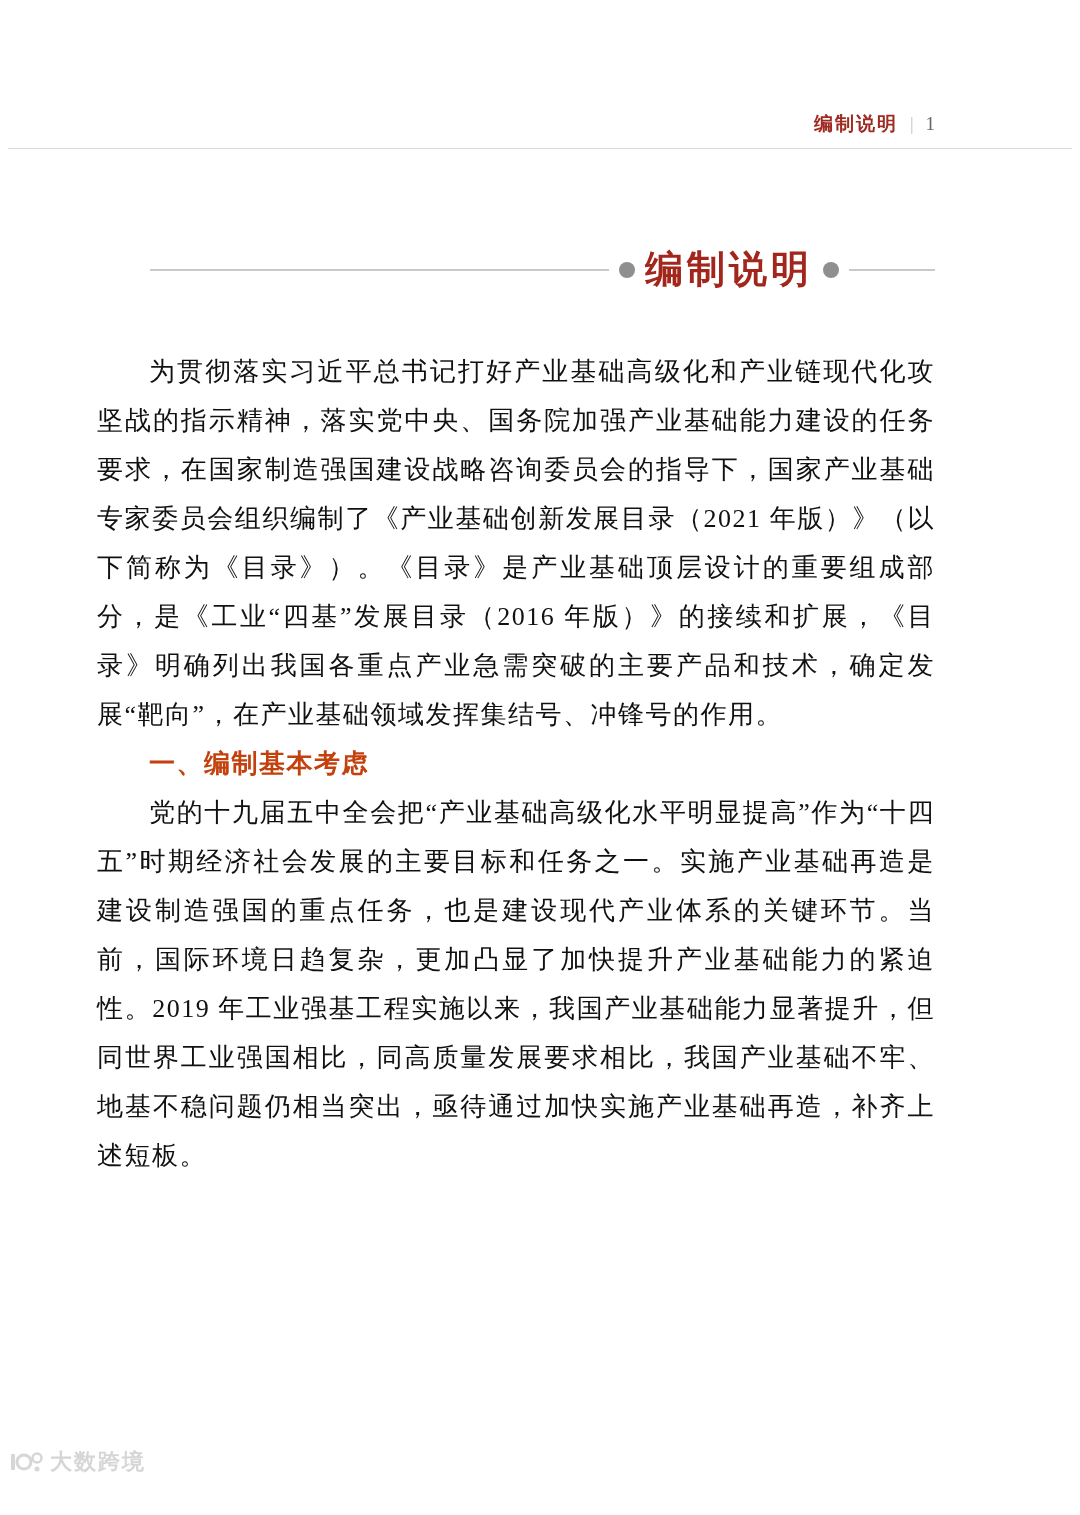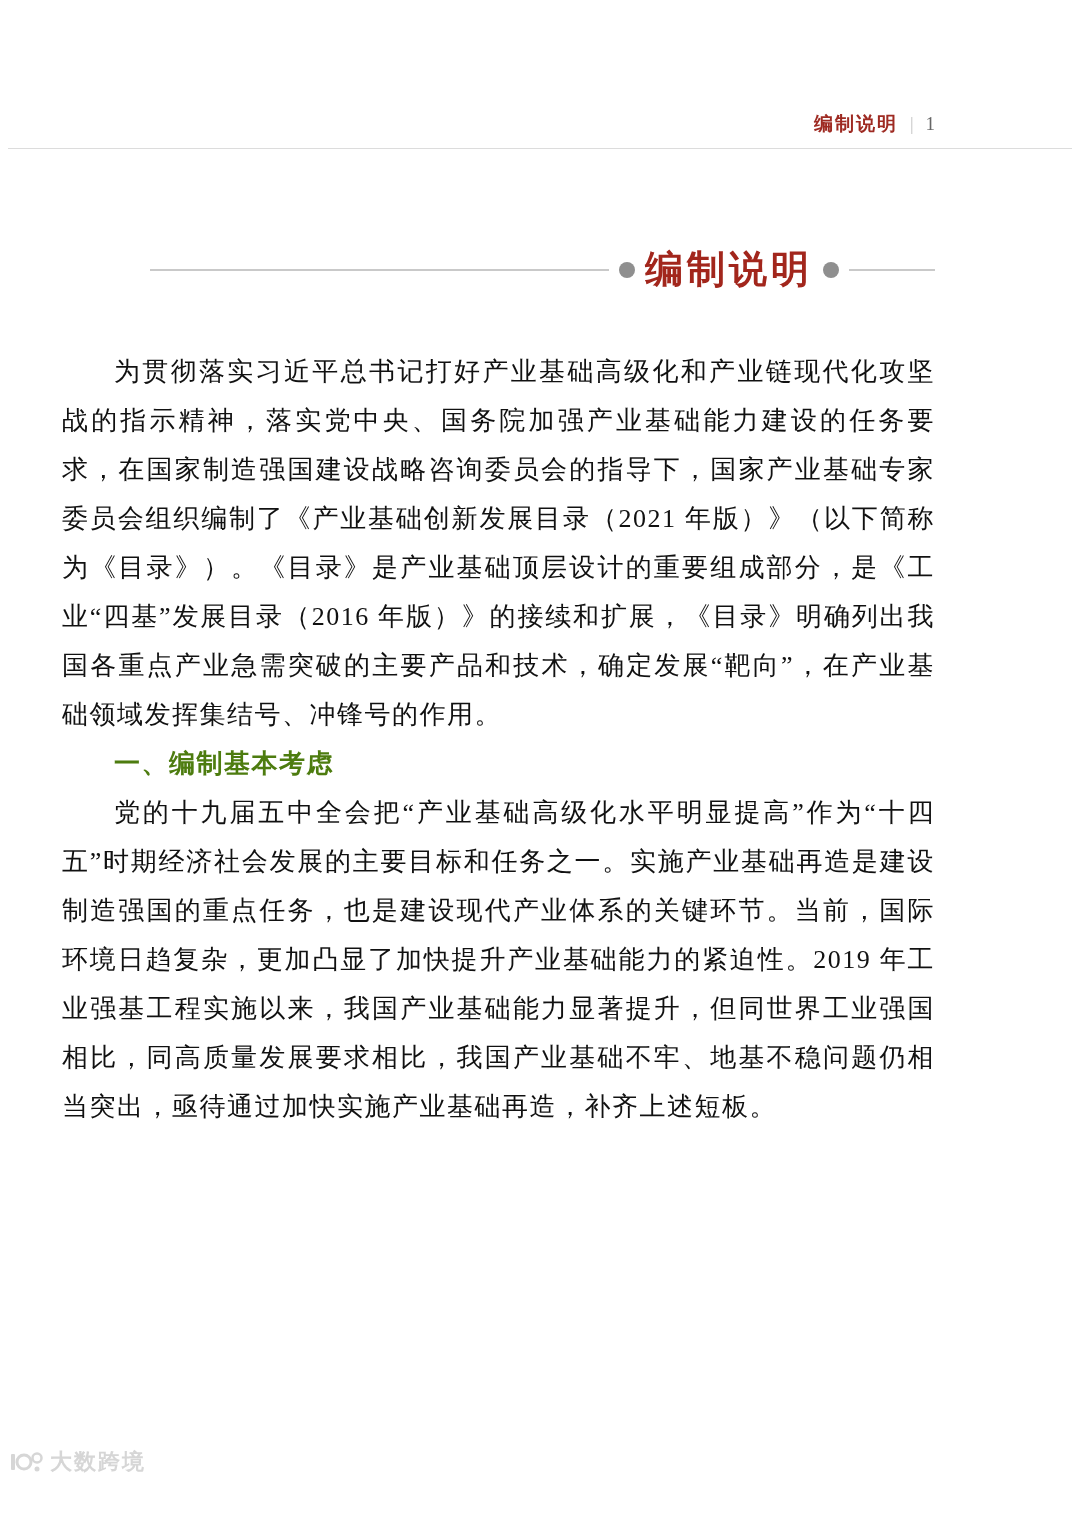--- a/index.html
+++ b/index.html
@@ -65,40 +65,40 @@
     font-size: 38px;
     font-weight: bold;
     color: #a2261c;
     letter-spacing: 4px;
     line-height: 1.2;
     white-space: nowrap;
   }
 
   
   .doc-body {
-    margin: 54px 145px 0 62px;
+    margin: 54px 145px 0 97px;
     font-size: 26px;
     line-height: 49px;
     letter-spacing: 1.5px;
     text-align: justify;
     text-justify: inter-ideograph;
     color: #111111;
   }
   .doc-body p {
     text-indent: 2em;
     margin: 0;
   }
   .section-heading {
     font-family: "Liberation Sans", "DejaVu Sans", sans-serif;
     font-size: 26px;
     font-weight: bold;
     line-height: 49px;
     text-indent: 2em;
     letter-spacing: 1.5px;
-    color: #4d7c0f;
+    color: #c2410c;
   }
 
   
   .watermark {
     position: absolute;
     left: 10px;
     bottom: 38px;
     display: flex;
     align-items: center;
     gap: 6px;

